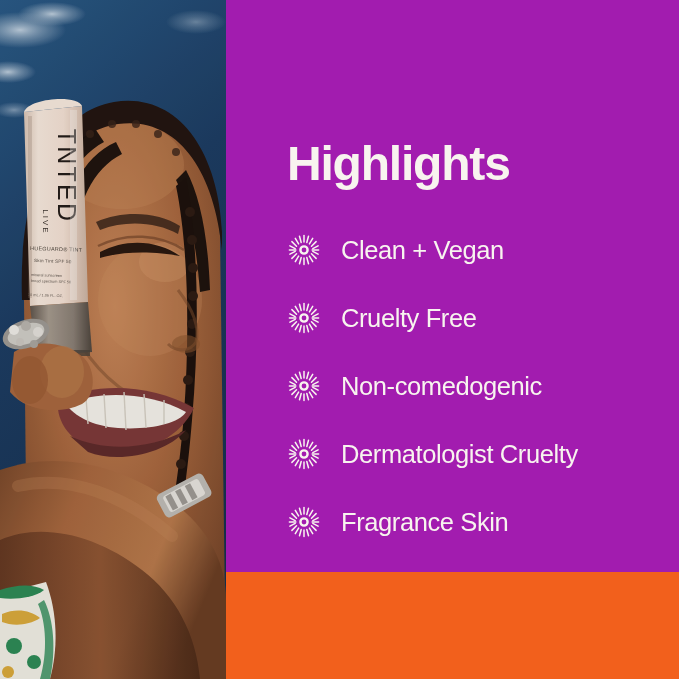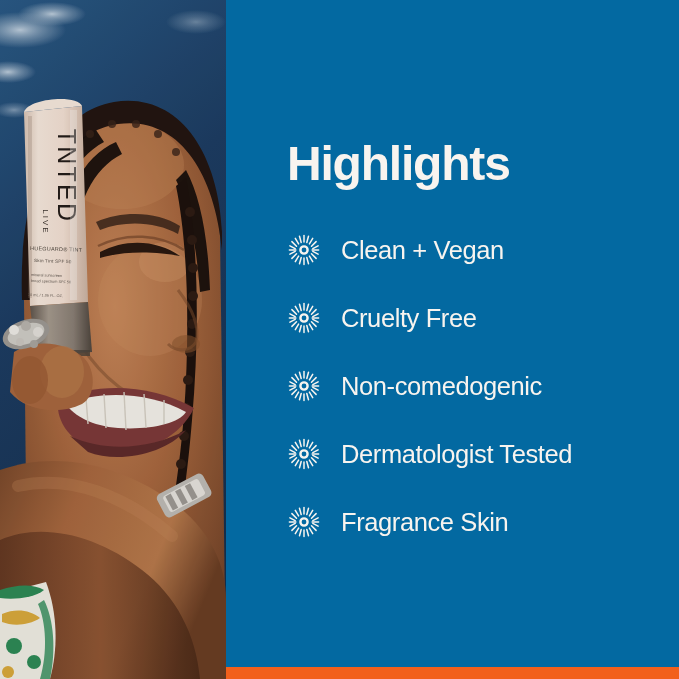--- a/index.html
+++ b/index.html
@@ -22,22 +22,22 @@
     overflow:hidden;
     background:#1d3d63;
     flex:0 0 226px;
   }
   .photo-svg { display:block; width:226px; height:679px; }
 
   
   .content-panel {
     position:relative;
     flex:1 1 auto;
-    height:667px;
-    background:#0369a1;
+    height:572px;
+    background:#a21caf;
     padding:16px;
   }
   .highlights-title {
     position:absolute;
     left:61px;
     top:140px;
     font-size:48px;
     line-height:1.0;
     font-weight:700;
     letter-spacing:-1.2px;
@@ -397,21 +397,21 @@
               <line x1="1.9" y1="20.2" x2="7.2" y2="17.4"></line>
               <line x1="1.4" y1="16" x2="7.9" y2="16"></line>
               <line x1="1.9" y1="11.8" x2="7.2" y2="14.6"></line>
               <line x1="3.9" y1="7.6" x2="8.5" y2="12.2"></line>
               <line x1="7.3" y1="4.3" x2="10.6" y2="9.9"></line>
               <line x1="11.5" y1="2.2" x2="13.2" y2="8.5"></line>
             </g>
             <circle cx="16" cy="16" r="3.6" fill="none" stroke="#F8F4EF" stroke-width="2.4"></circle>
           </svg>
         </span>
-        <span class="highlight-label">Dermatologist Tested</span>
+        <span class="highlight-label">Dermatologist Cruelty</span>
       </li>
 
       <li class="highlight-item">
         <span class="sunburst-wrap">
           <svg width="32" height="32" viewBox="0 0 32 32" aria-hidden="true">
             <g stroke="#F8F4EF" stroke-width="1.5" stroke-linecap="round">
               <line x1="16" y1="1.5" x2="16" y2="8"></line>
               <line x1="20.5" y1="2.2" x2="18.8" y2="8.5"></line>
               <line x1="24.7" y1="4.3" x2="21.4" y2="9.9"></line>
               <line x1="28.1" y1="7.6" x2="23.5" y2="12.2"></line>

